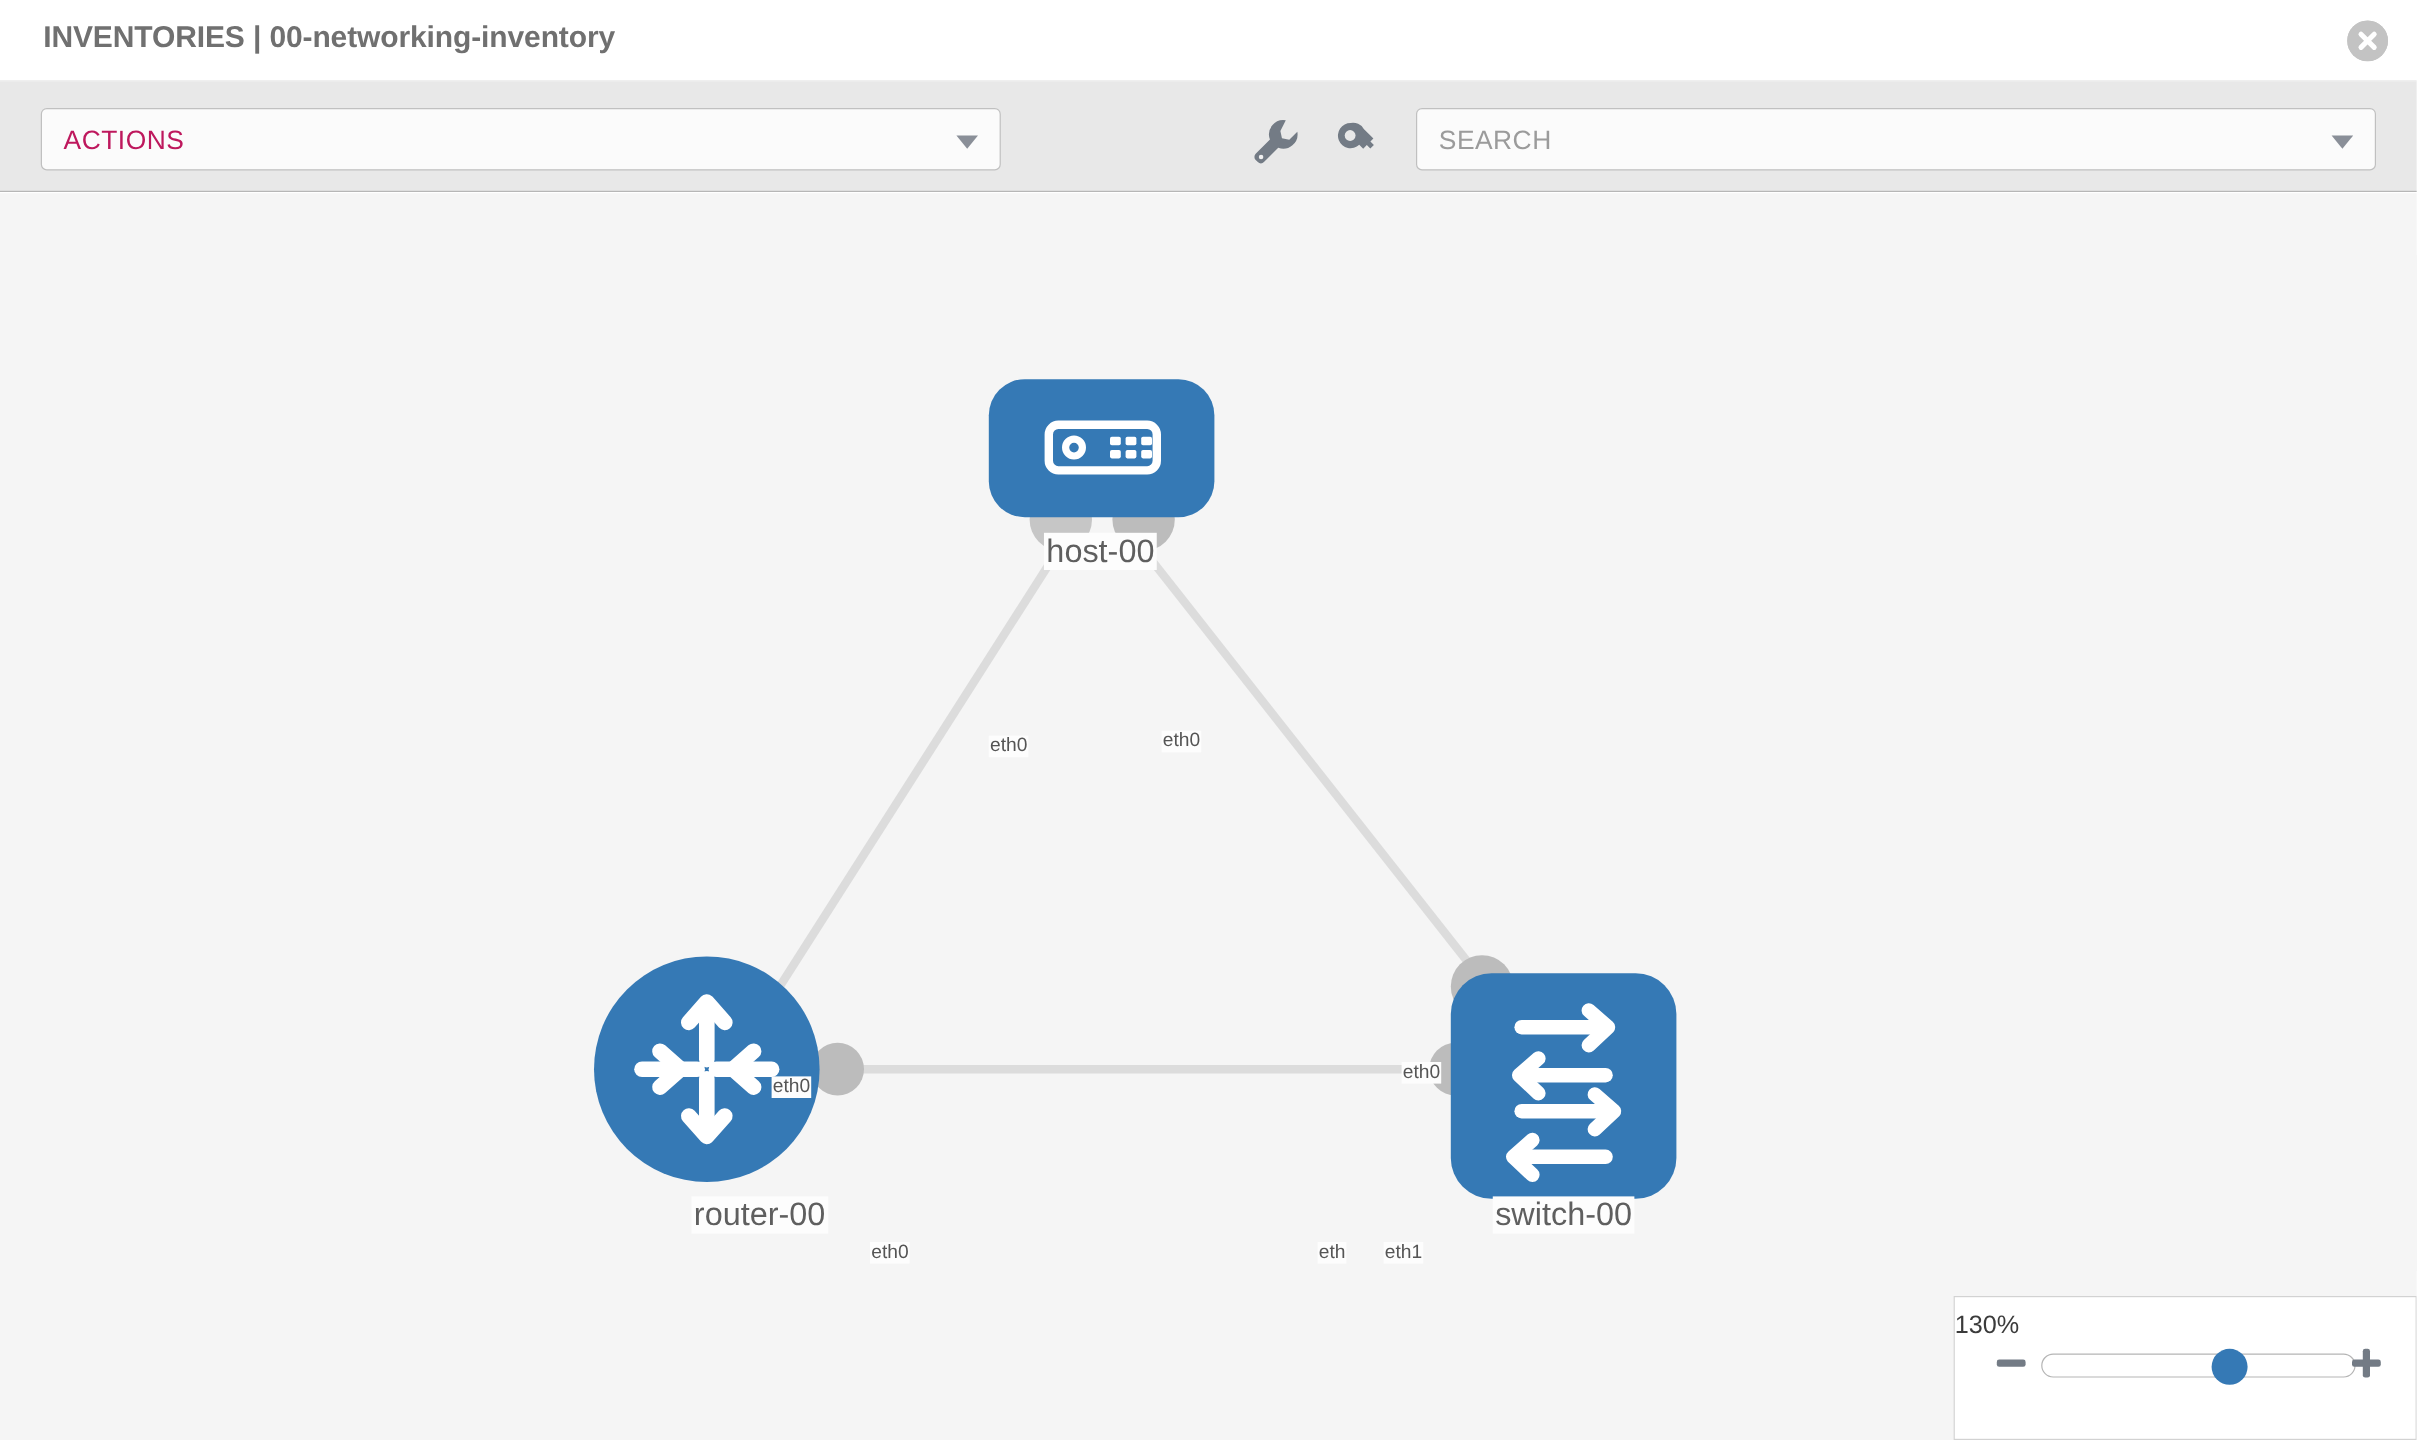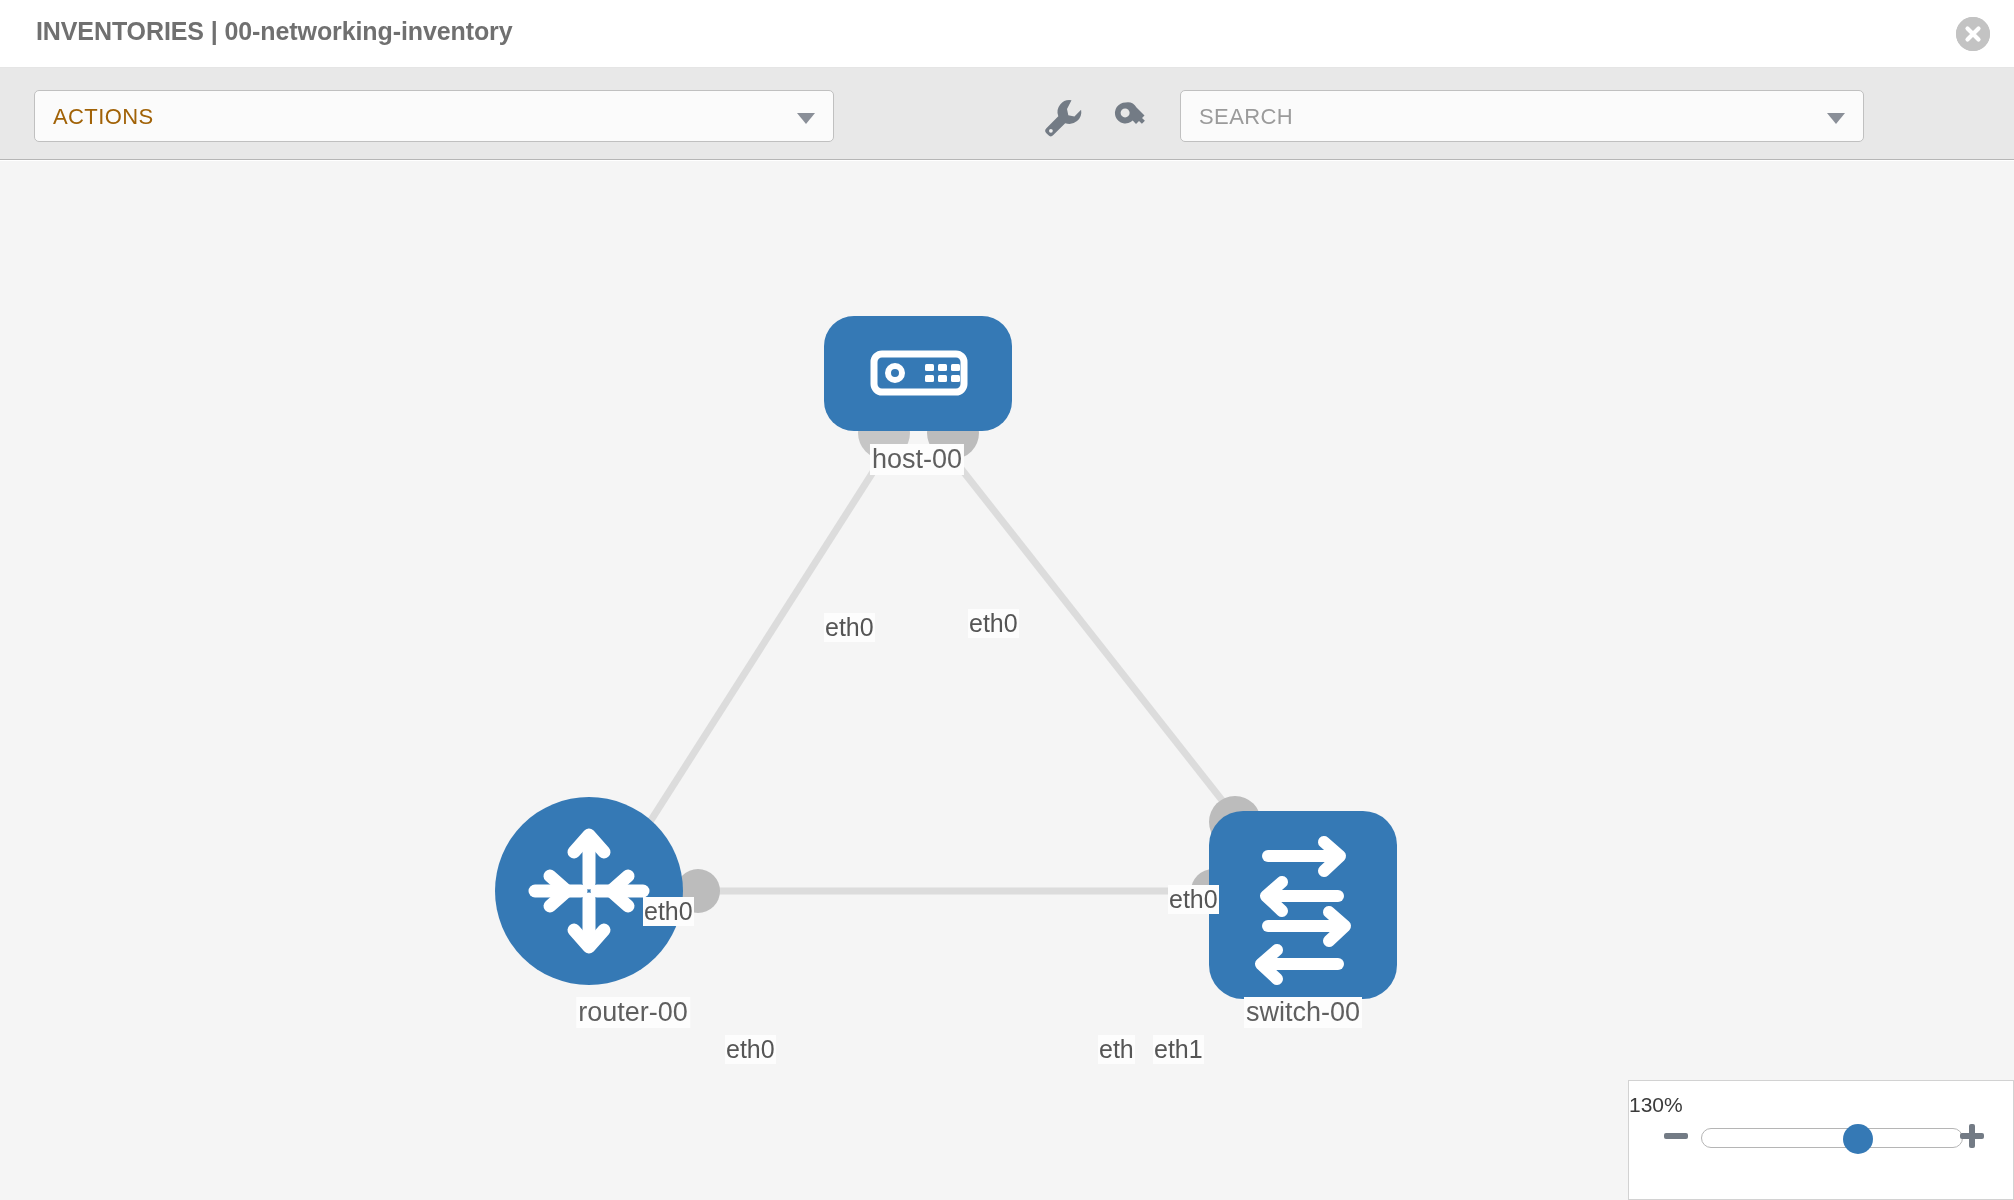--- a/index.html
+++ b/index.html
@@ -66,21 +66,21 @@
     width: 800px; height: 52px;
     background: #fbfbfb;
     border: 1px solid #c0c0c0;
     border-radius: 5px;
     cursor: pointer;
   }
   .actions-label {
     position: absolute;
     left: 18px; top: 13px;
     font-size: 22px;
-    color: #a16207;
+    color: #be185d;
     letter-spacing: 0.4px;
   }
   .caret {
     position: absolute;
     right: 18px; top: 22px;
     width: 0; height: 0;
     border-left: 9px solid transparent;
     border-right: 9px solid transparent;
     border-top: 11px solid #8a8f98;
   }
@@ -91,21 +91,21 @@
     width: 44px; height: 42px;
     cursor: pointer;
   }
   .tool-icon.wrench { left: 1040px; }
   .tool-icon.key    { left: 1110px; }
   .tool-icon svg { display: block; }
 
   .search-box {
     position: absolute;
     left: 1180px; top: 22px;
-    width: 684px; height: 52px;
+    width: 800px; height: 52px;
     background: #fbfbfb;
     border: 1px solid #c0c0c0;
     border-radius: 5px;
     cursor: text;
     text-decoration: underline;
   }
   .search-label {
     position: absolute;
     left: 18px; top: 13px;
     font-size: 22px;
@@ -130,21 +130,21 @@
     font-size: 27px;
     color: #5f5f5f;
     background: #fdfdfd;
     white-space: nowrap;
     padding: 0 2px;
     transform: translateX(-50%);
     text-align: center;
   }
   .iface-label {
     position: absolute;
-    font-size: 25px;
+    font-size: 16px;
     color: #555555;
     background: #fdfdfd;
     white-space: nowrap;
     padding: 0 1px;
   }
 
   
   .zoom-panel {
     position: absolute;
     right: 0; bottom: 0;

